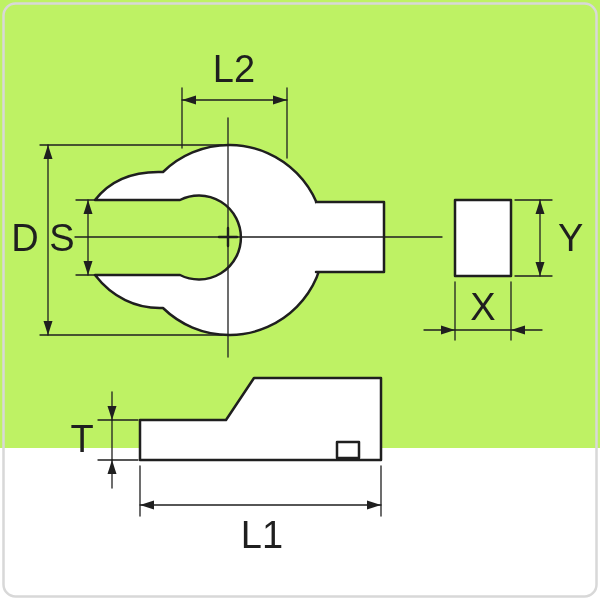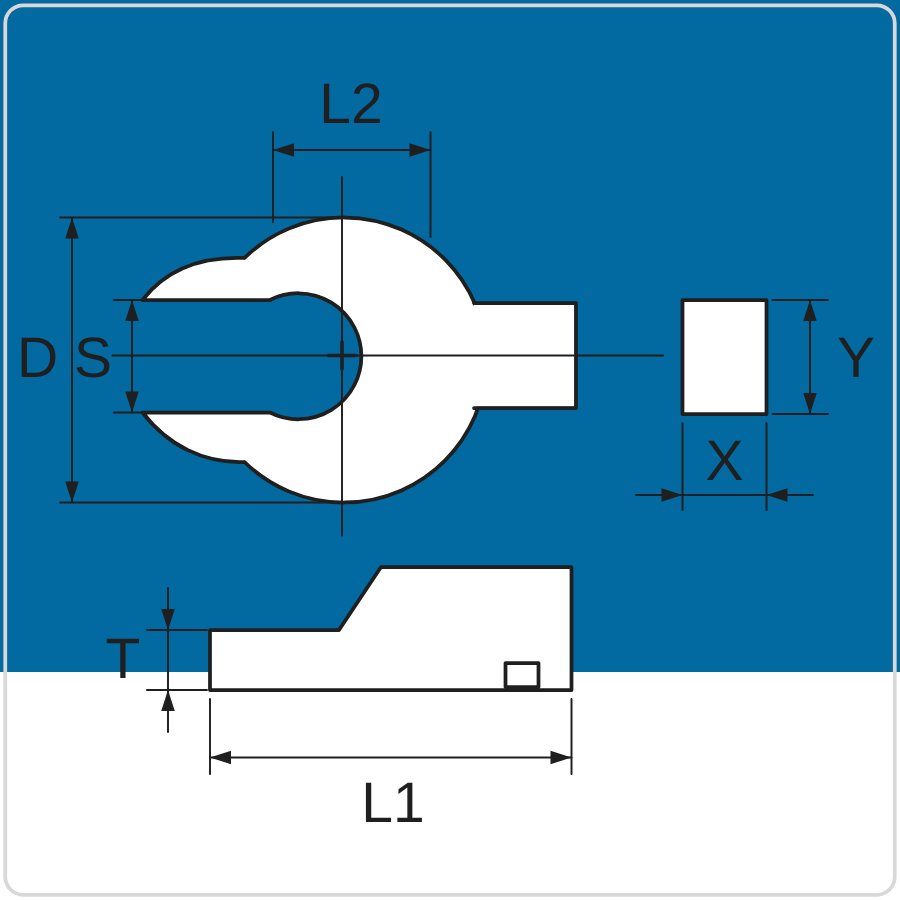--- a/index.html
+++ b/index.html
@@ -1,17 +1,17 @@
 <!DOCTYPE html>
 <html><head>
 <meta charset="utf-8">
 <style>
   html,body{margin:0;padding:0;background:#ffffff;}
   body{width:600px;height:600px;overflow:hidden;font-family:"Liberation Sans",sans-serif;}
-  .canvas{position:relative;width:600px;height:448px;background:#0369a1;}
+  .canvas{position:relative;width:600px;height:448px;background:#bef264;}
   svg{display:block;}
   .outline{stroke:#1f1f1f;stroke-width:2.5;fill:#ffffff;stroke-linejoin:round;stroke-linecap:round;}
   .outline-open{stroke:#1f1f1f;stroke-width:2.5;fill:none;stroke-linejoin:round;stroke-linecap:round;}
   .thin{stroke:#1f1f1f;stroke-width:1.3;fill:none;stroke-linecap:round;}
   .cross{stroke:#1f1f1f;stroke-width:2.4;fill:none;stroke-linecap:round;}
   .arrow{fill:#1f1f1f;stroke:none;}
   .dim-label{font-family:"Liberation Sans",sans-serif;font-size:38px;fill:#1f1f1f;}
   .frame{fill:none;stroke:#d8d8d8;stroke-width:2.5;}
   .white{fill:#ffffff;stroke:none;}
 </style>

